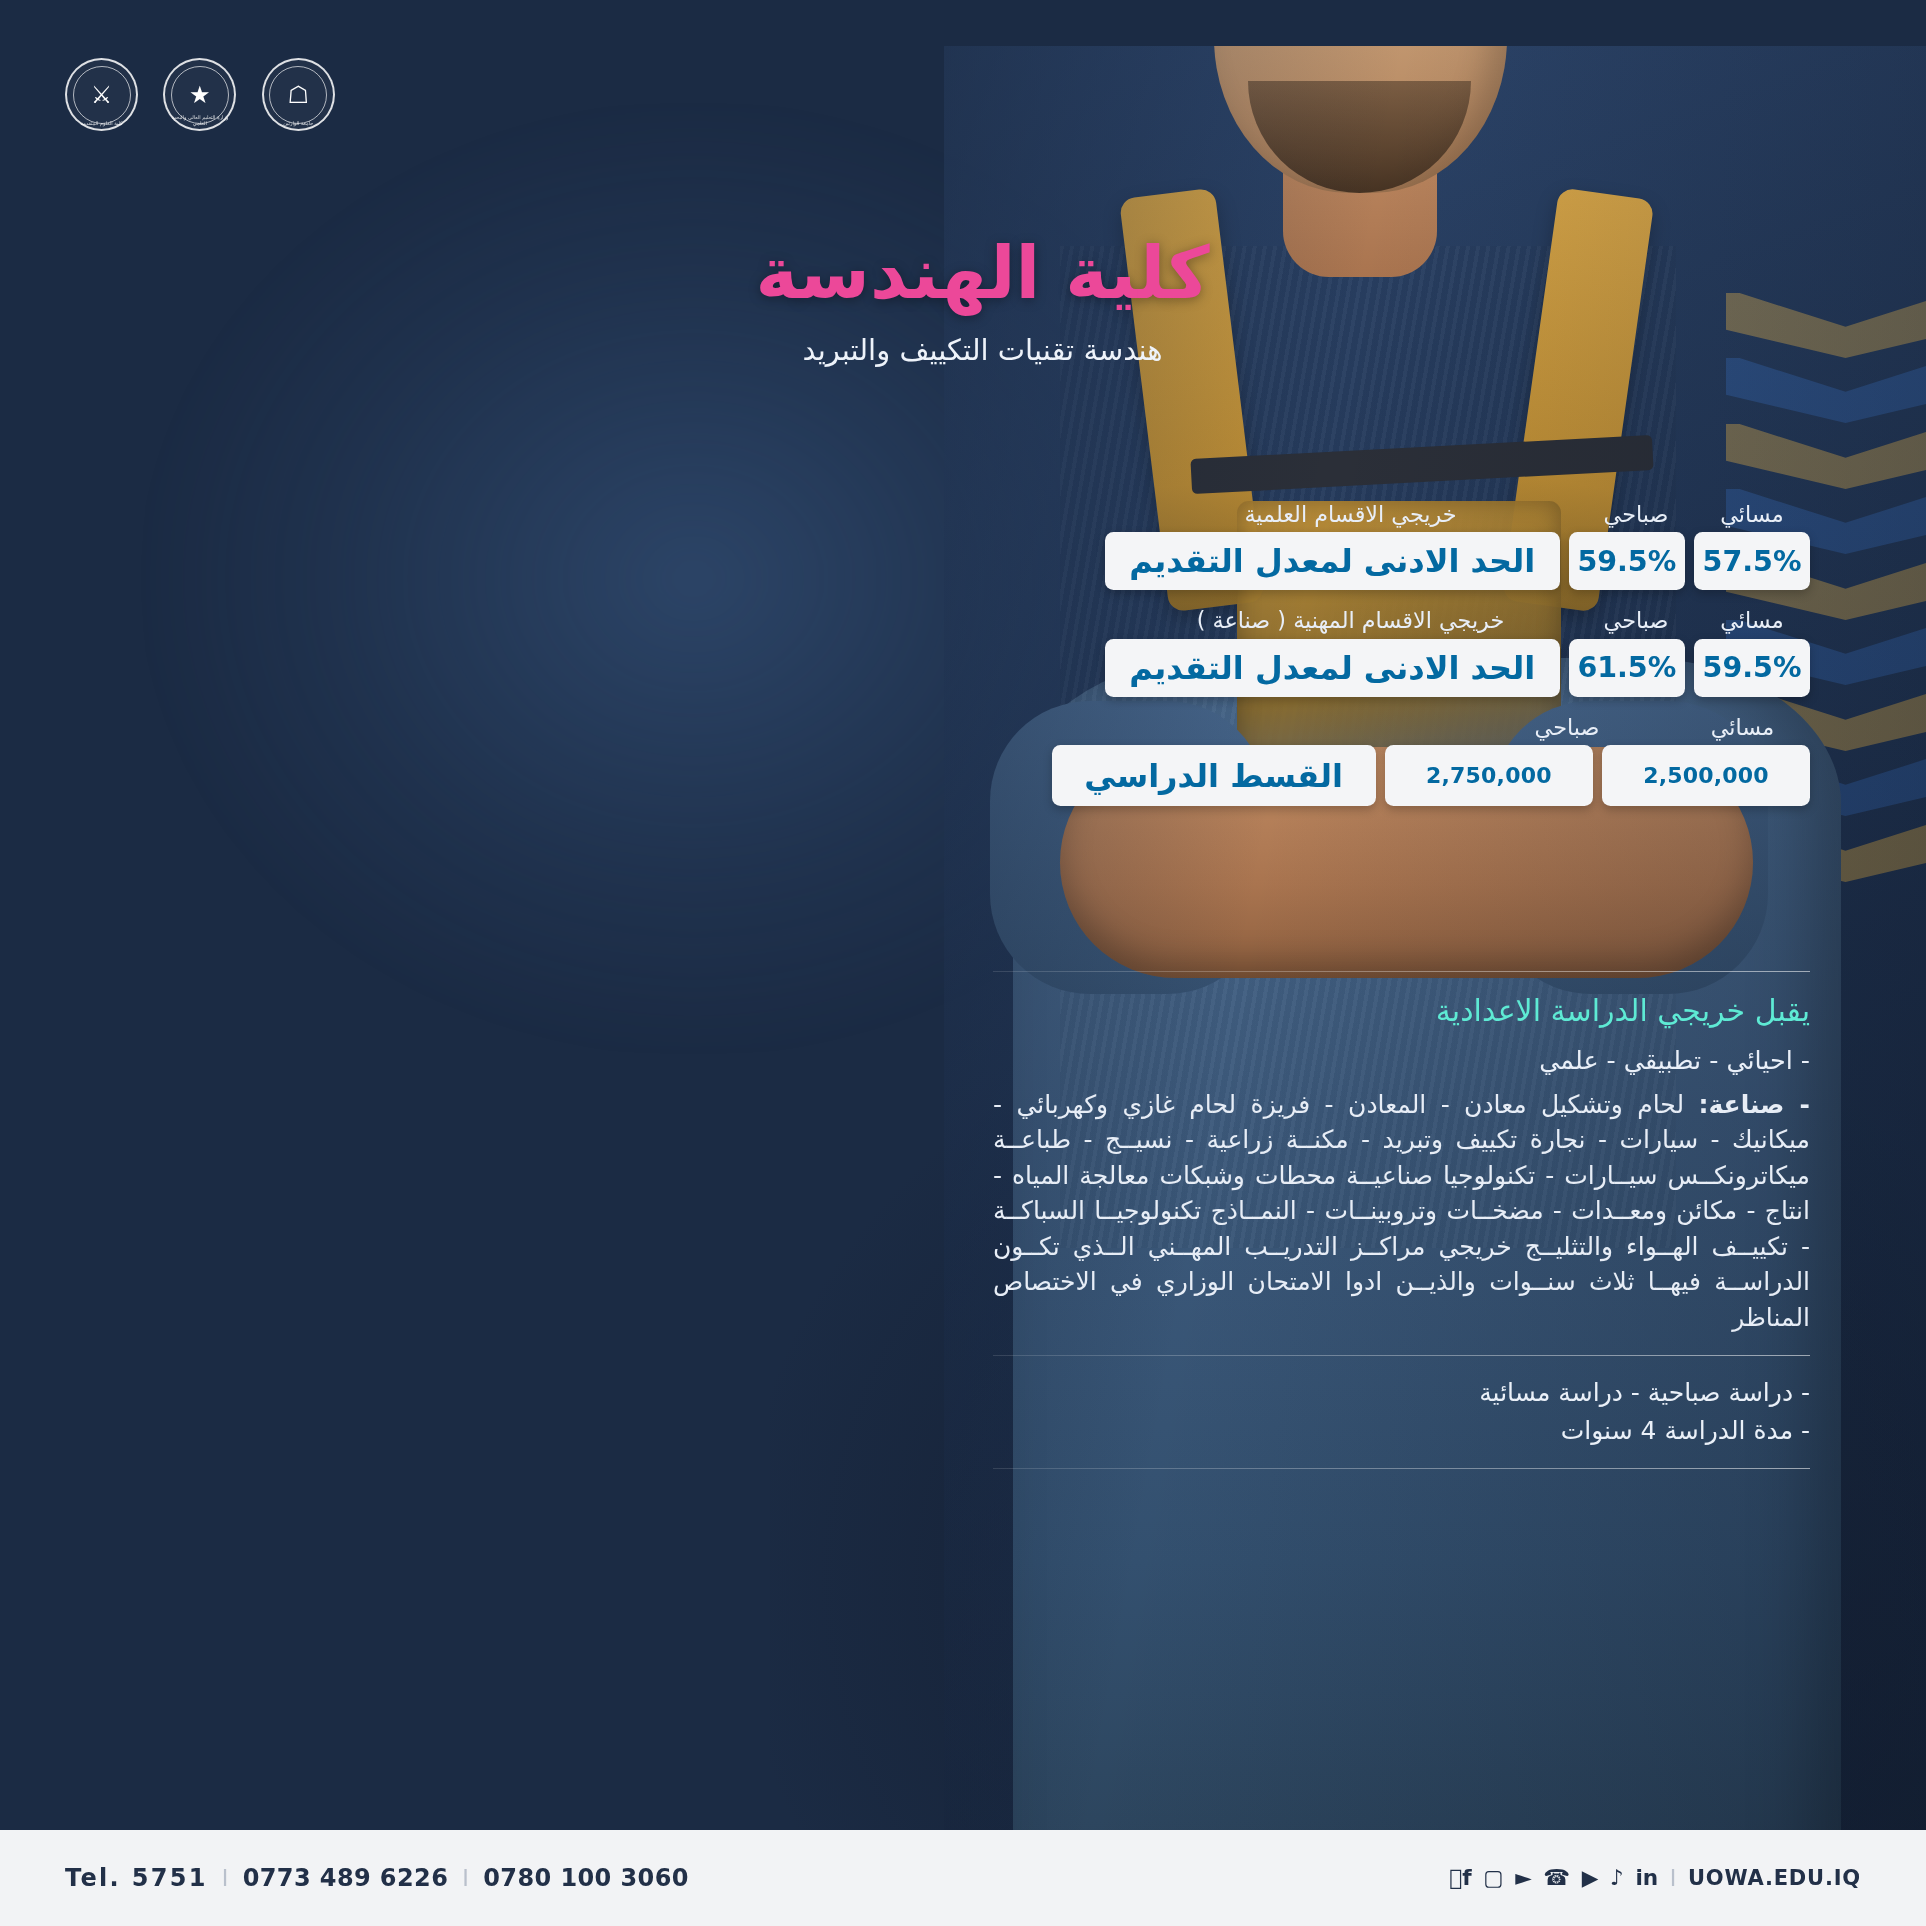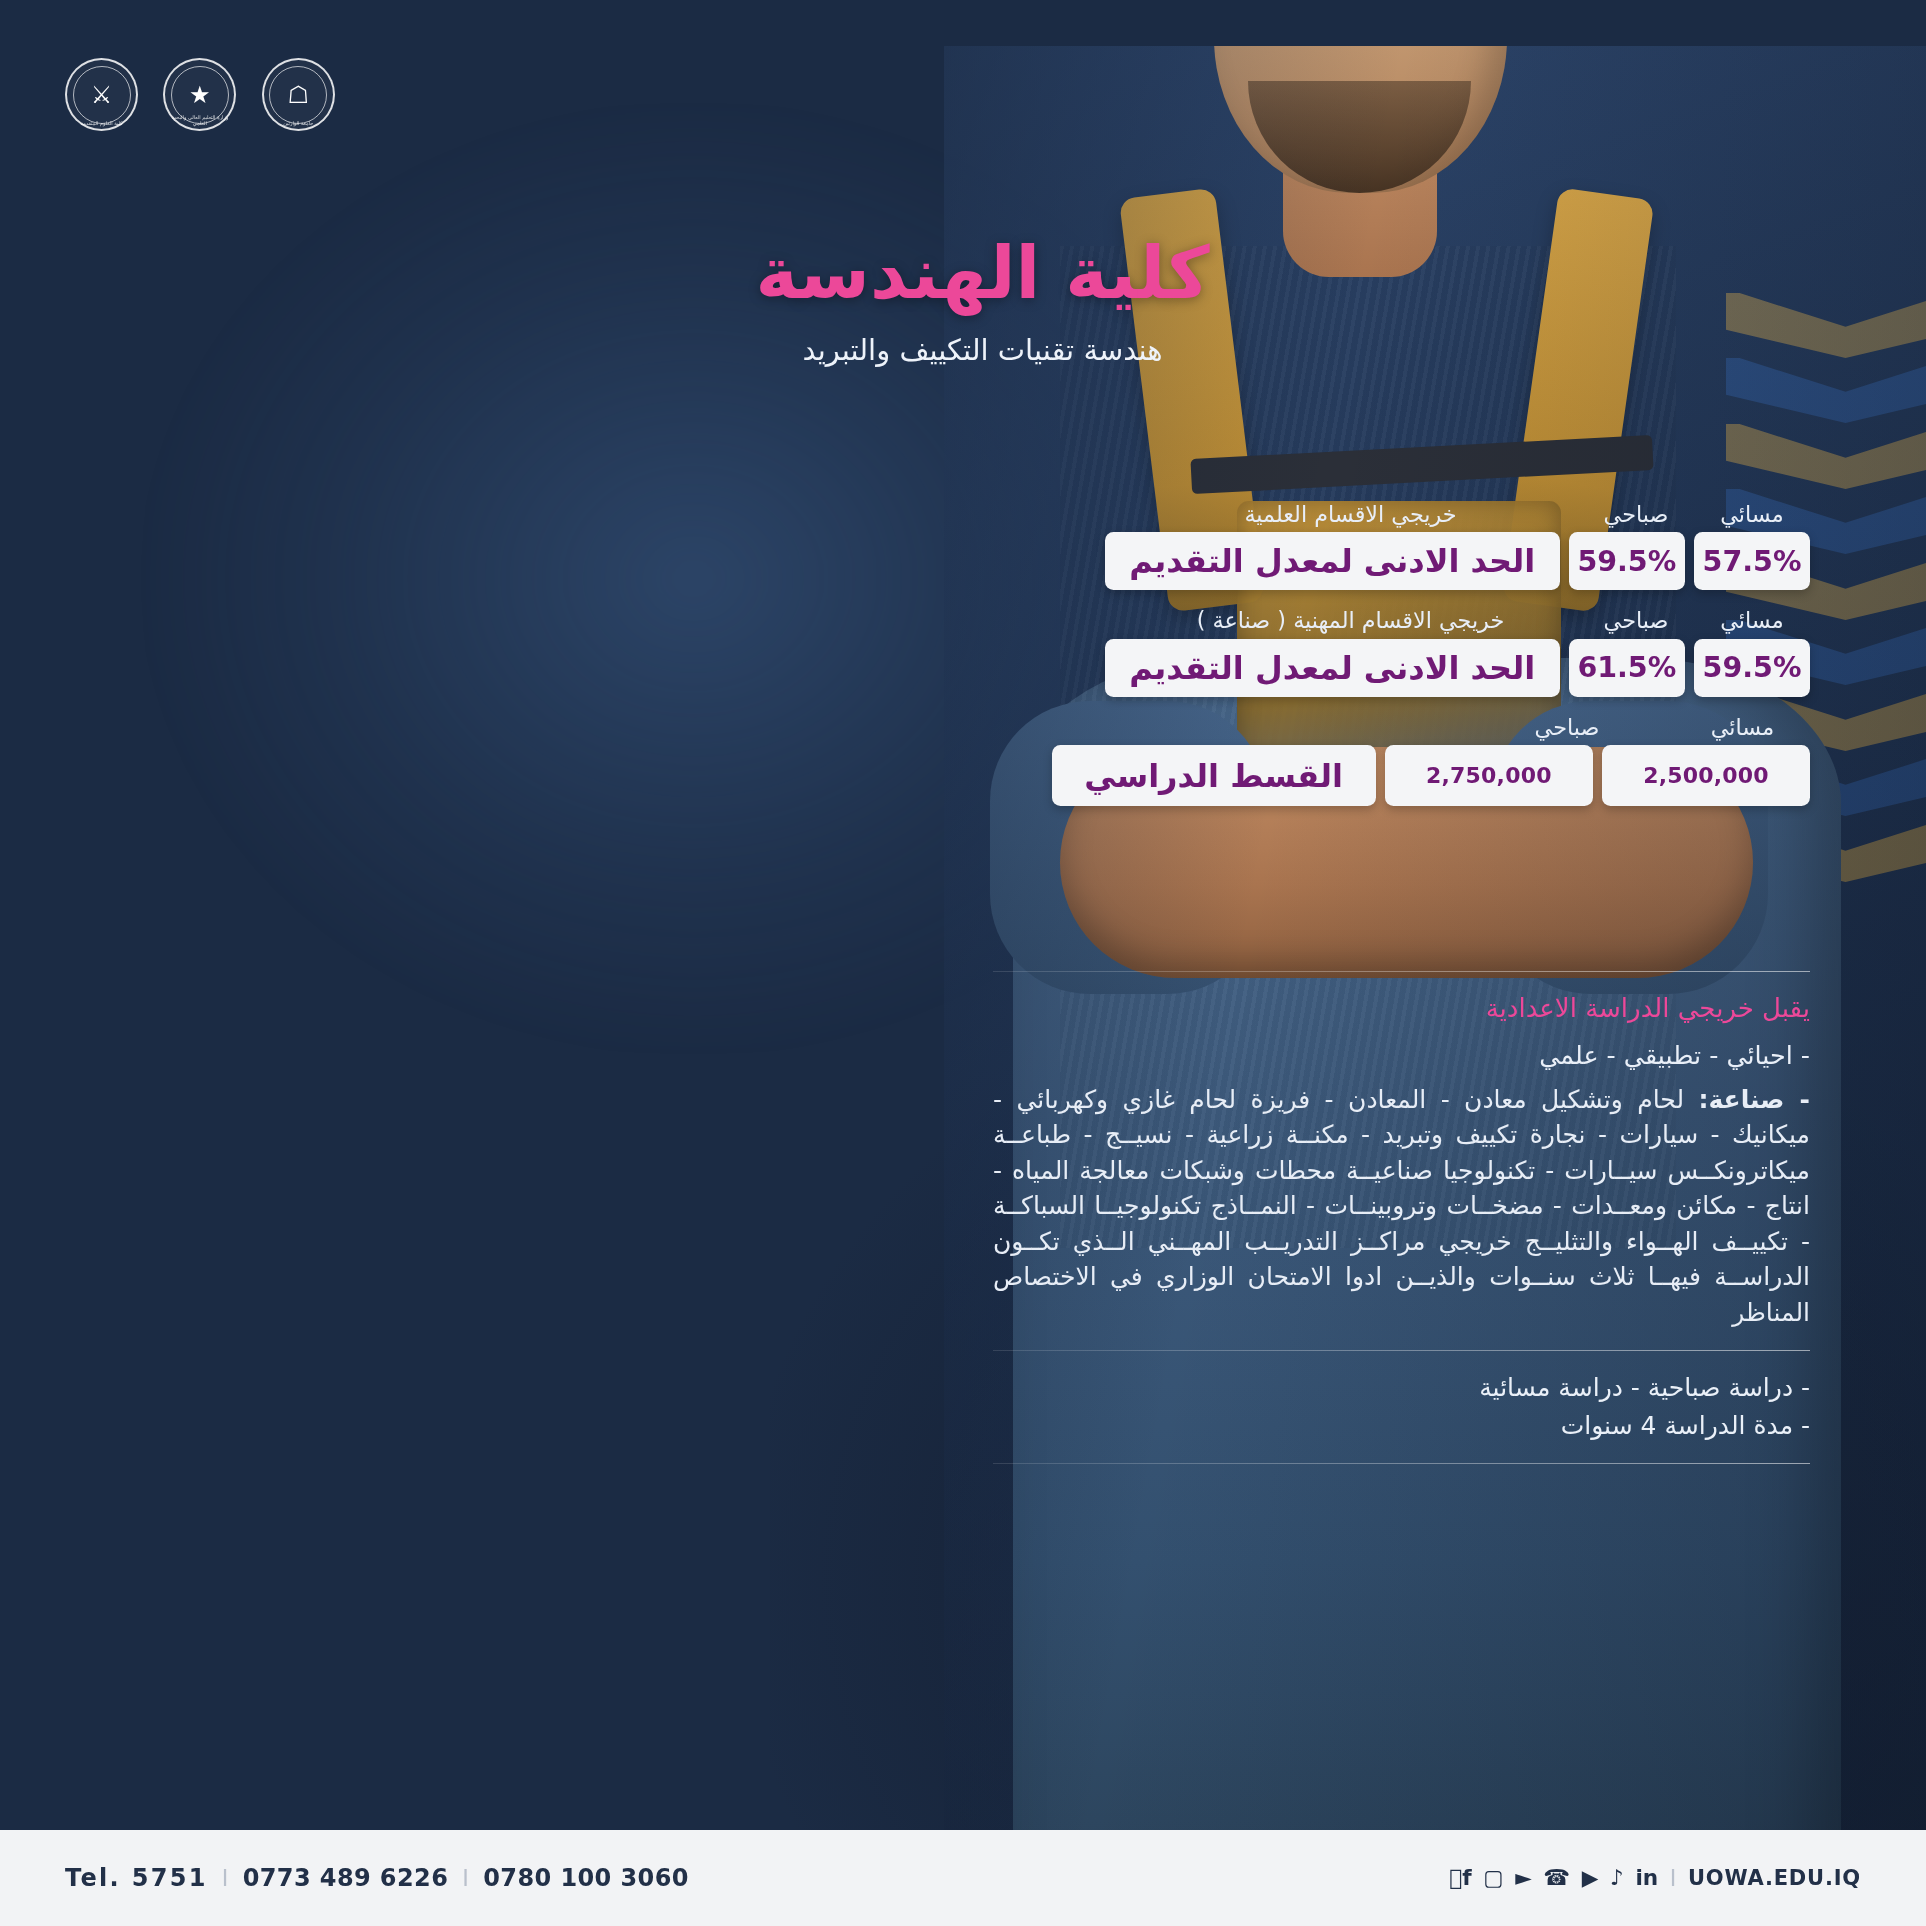--- a/index.html
+++ b/index.html
@@ -127,21 +127,21 @@
   .cap.morn   { width: 116px; }
   .cap.even   { width: 116px; }
   .cap.money-main { width: 324px; }
   .cap.money-col  { width: 135px; }
 
   .row-boxes {
     display: flex; justify-content: flex-start; align-items: stretch; gap: 9.2px;
   }
   .pill {
     background: #f4f5f7;
-    color: #701a75;
+    color: #0369a1;
     border-radius: 8.5px;
     display: flex; align-items: center; justify-content: center;
     font-weight: bold;
     box-shadow: 0 3.1px 9.2px rgba(0,0,0,.22);
   }
   .pill.label { width: 455px; height: 58px; font-size: 32px; }
   .pill.val   { width: 116px;  height: 58px; font-size: 28.5px; }
   .pill.money-label { width: 324px; height: 61px; font-size: 32px; }
   .pill.money-val   { width: 208px; height: 61px; font-size: 22px; letter-spacing: 0.2px; }
 
@@ -152,21 +152,21 @@
     margin: 0;
   }
 
   
   .body-block {
     position: absolute; right: 116px; top: 971px;
     width: 817px; direction: rtl; color: #eaf0f8;
   }
   .bb-div { margin: 0 0 21px 0; }
   .accepts {
-    font-size: 26px; margin-bottom: 17px; color: #ec4899;
+    font-size: 30px; margin-bottom: 17px; color: #5eead4;
     text-align: right;
   }
   .branches {
     font-size: 25.4px; margin-bottom: 11.6px; text-align: right; color: #e9eff8;
   }
   .specs {
     font-size: 25px; line-height: 1.42; text-align: justify; text-align-last: right;
     color: #e7edf6;
   }
   .specs b { font-weight: bold; }

